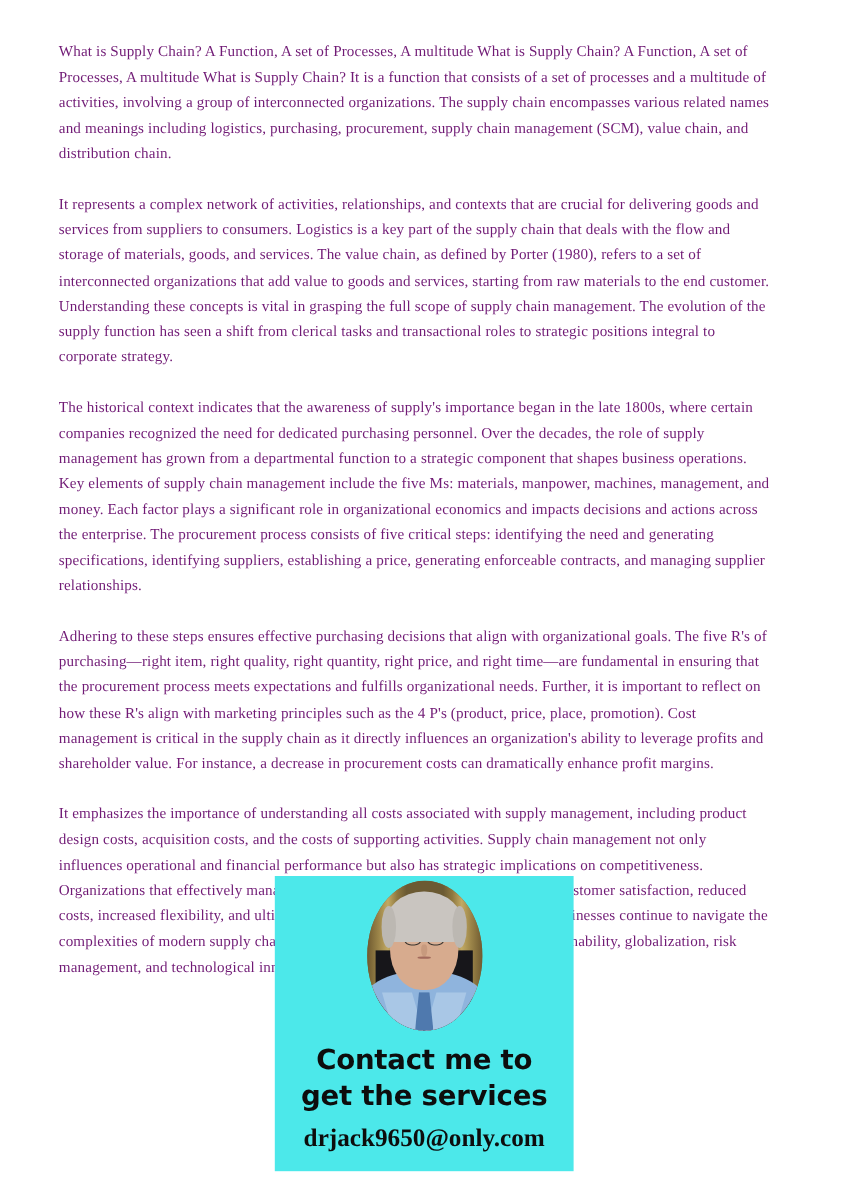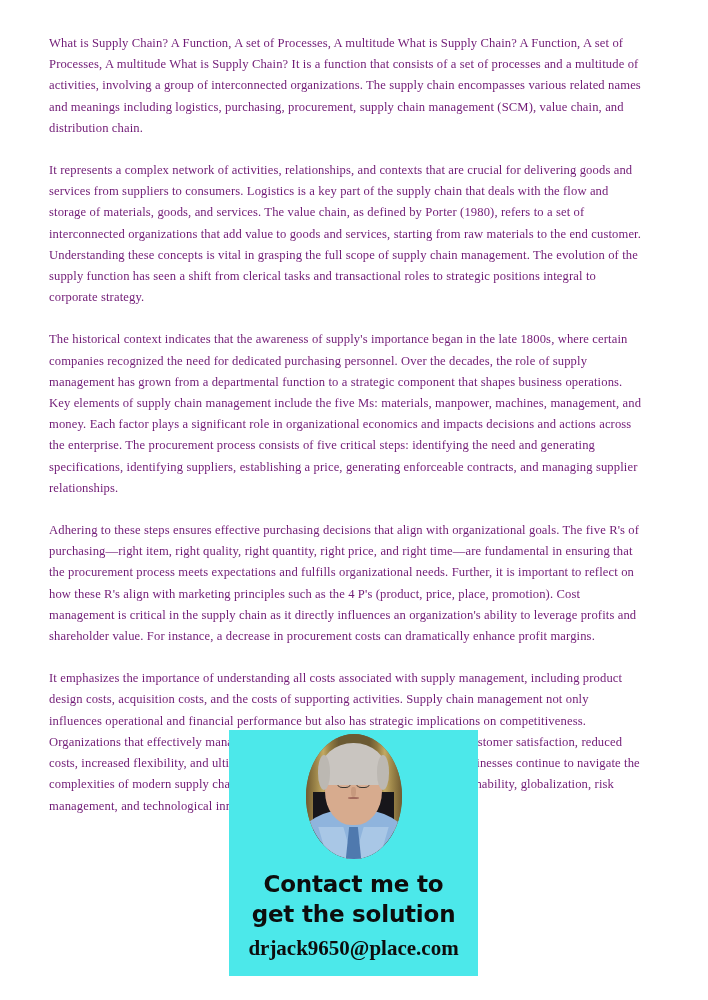--- a/index.html
+++ b/index.html
@@ -258,18 +258,18 @@
         </div>
         <div class="portrait-nose"></div>
         <div class="portrait-mouth"></div>
       </div>
       <div class="portrait-hair"></div>
       <div class="portrait-hair-l"></div>
       <div class="portrait-hair-r"></div>
     </div>
 
     <div class="promo-line promo-line-1">Contact me to</div>
-    <div class="promo-line promo-line-2">get the solution</div>
-    <div class="promo-email">drjack9650@place.com</div>
+    <div class="promo-line promo-line-2">get the services</div>
+    <div class="promo-email">drjack9650@only.com</div>
 
   </div>
 
 </div>
 
 </body></html>

